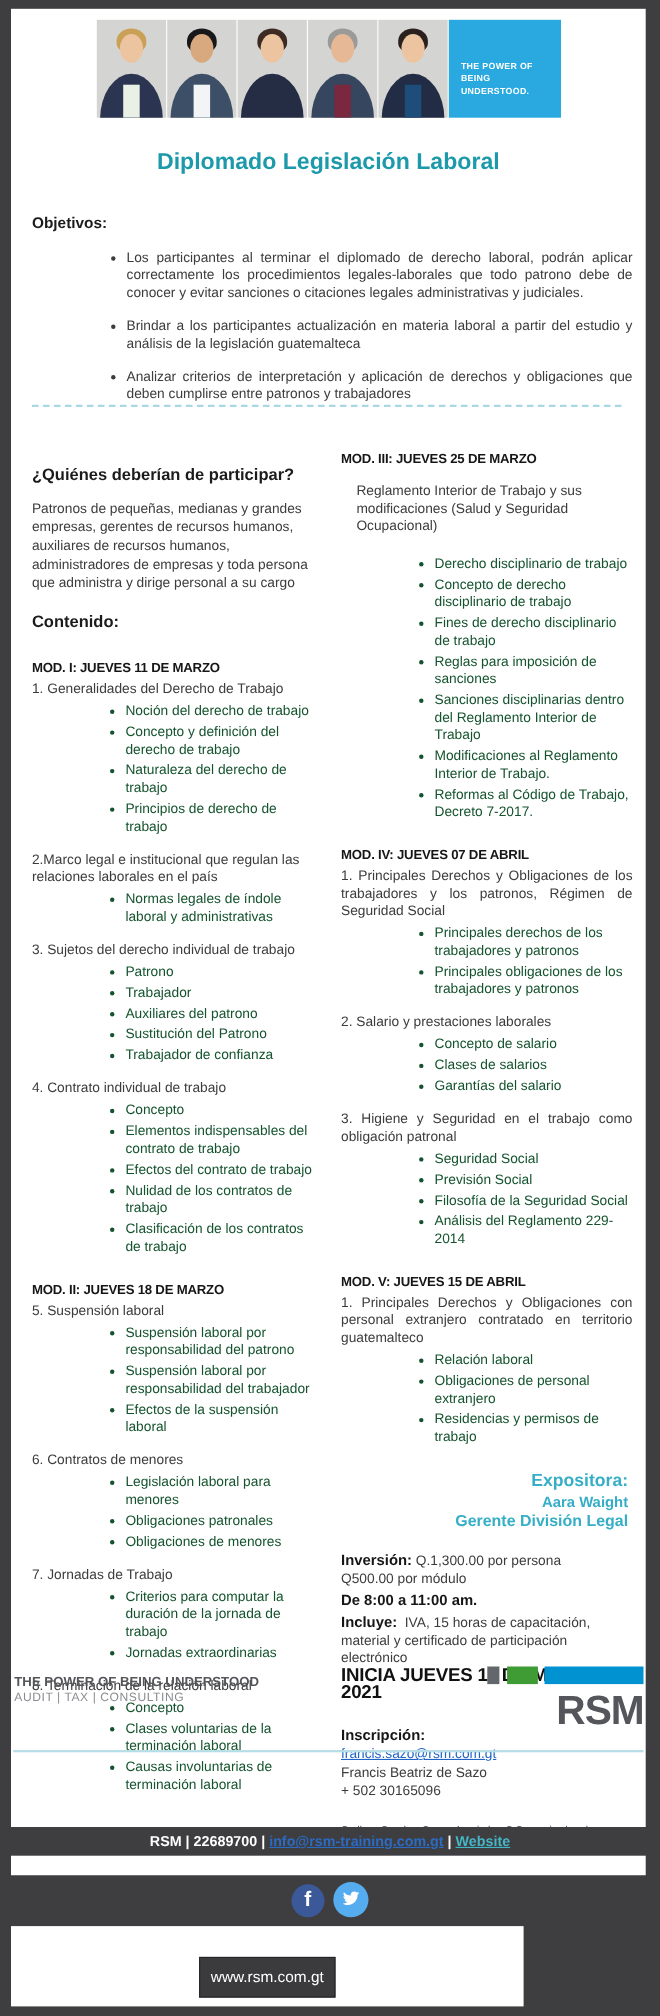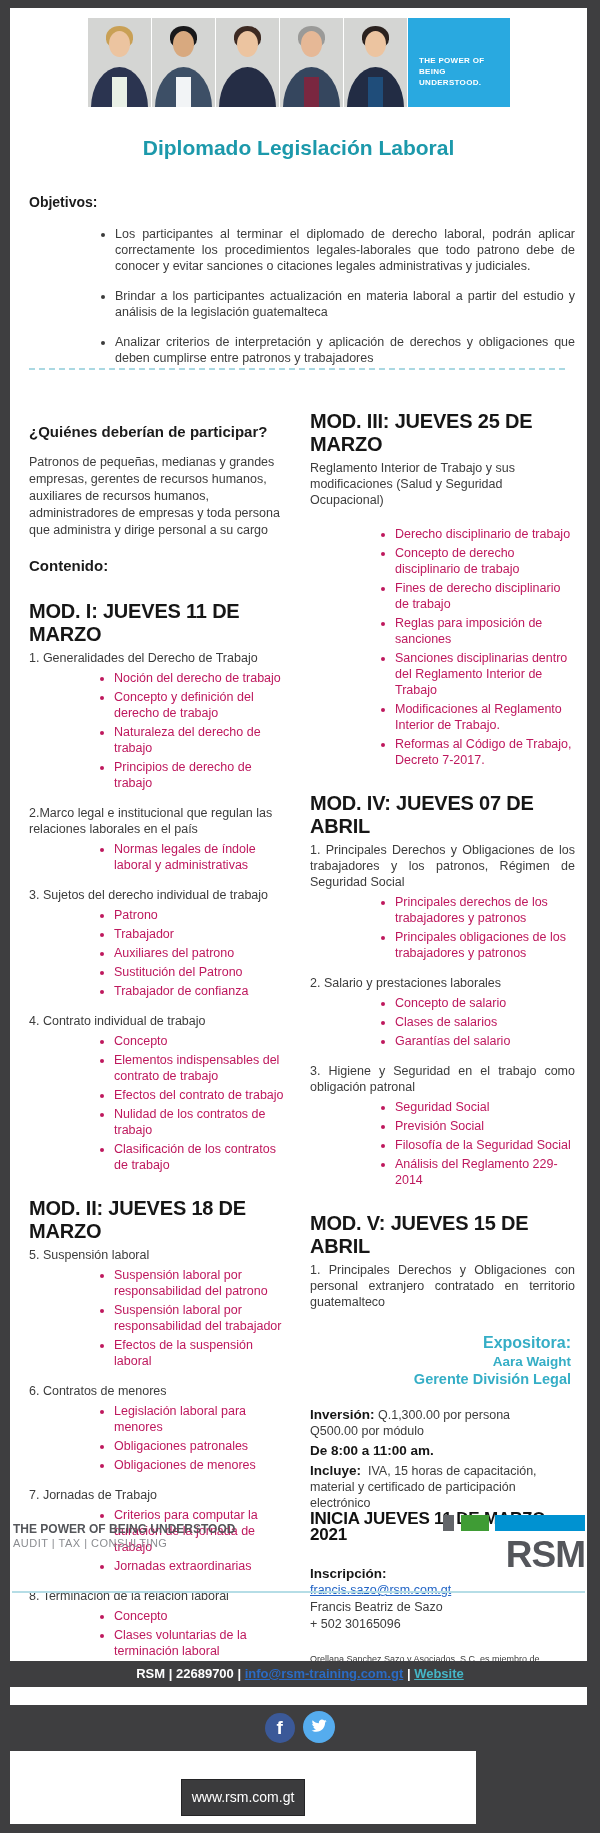--- a/index.html
+++ b/index.html
@@ -26,28 +26,28 @@
 
   .divider{position:absolute;top:360px;left:19px;right:22px;border-top:2px dashed #aad8e2;}
 
   .columns{position:absolute;top:402px;left:19px;width:546px;display:flex;}
   .col-left{width:262px;margin-right:19px;}
   .col-right{width:265px;}
   .section-heading{font-size:15px;font-weight:bold;color:#1b1b1b;margin:13px 0 14px;}
   .participants-text{font-size:12.5px;color:#3c3c3c;line-height:17px;margin:0 0 18px;}
   .content-label{font-size:15px;font-weight:bold;color:#1b1b1b;margin:0 0 26px;}
   .module{margin-bottom:24px;}
-  .module-title{font-size:20px;font-weight:bold;color:#161616;margin:0 0 4px;letter-spacing:-.2px;}
-  .module-subtitle{font-size:12.5px;color:#3c3c3c;line-height:16px;margin:0;}
+  .module-title{font-size:12px;font-weight:bold;color:#161616;margin:0 0 4px;letter-spacing:-.2px;}
+  .module-subtitle{font-size:12.5px;color:#3c3c3c;line-height:16px;margin:14px;}
   .module-subtitle + ul.topic-bullets{margin-top:18px;}
   .topic-label{font-size:12.5px;color:#3c3c3c;line-height:16px;margin:14px 0 4px;}
   .module-title + .topic-label{margin-top:0;}
   .col-right .topic-label{text-align:justify;}
   ul.topic-bullets{margin:4px 0 0;padding-left:85px;}
-  ul.topic-bullets li{font-size:12.5px;color:#be185d;line-height:16px;margin-bottom:3px;}
+  ul.topic-bullets li{font-size:12.5px;color:#14532d;line-height:16px;margin-bottom:3px;}
 
   .speaker{margin-top:16px;text-align:right;color:#35aec6;padding-right:4px;}
   .speaker .sp-heading{font-size:16px;font-weight:bold;margin:0;}
   .speaker .sp-name{font-size:13.5px;font-weight:bold;margin:2px 0 0;text-align:right;}
   .speaker .sp-role{font-size:14.5px;font-weight:bold;margin:2px 0 0;}
 
   .details{margin-top:20px;font-size:12.5px;color:#3c3c3c;line-height:16px;}
   .details p{margin:0;}
   .details b{color:#161616;font-size:13.5px;}
   .details .schedule{font-size:14px;color:#161616;margin-top:3px;}
@@ -236,20 +236,25 @@
               <ul class="topic-bullets">
                 <li class="bullet-item">Seguridad Social</li>
                 <li class="bullet-item">Previsión Social</li>
                 <li class="bullet-item">Filosofía de la Seguridad Social</li>
                 <li class="bullet-item">Análisis del Reglamento 229-2014</li>
               </ul>
             </div>
             <div class="module">
               <h3 class="module-title">MOD. V: JUEVES 15 DE ABRIL</h3>
               <p class="topic-label">1. Principales Derechos y Obligaciones con personal extranjero contratado en territorio guatemalteco</p>
+              <ul class="topic-bullets">
+                <li class="bullet-item">Relación laboral</li>
+                <li class="bullet-item">Obligaciones de personal extranjero</li>
+                <li class="bullet-item">Residencias y permisos de trabajo</li>
+              </ul>
             </div>
           </div>
 
         <div class="speaker">
           <p class="sp-heading">Expositora:</p>
           <p class="sp-name">Aara Waight</p>
           <p class="sp-role">Gerente División Legal</p>
         </div>
 
         <div class="details">

